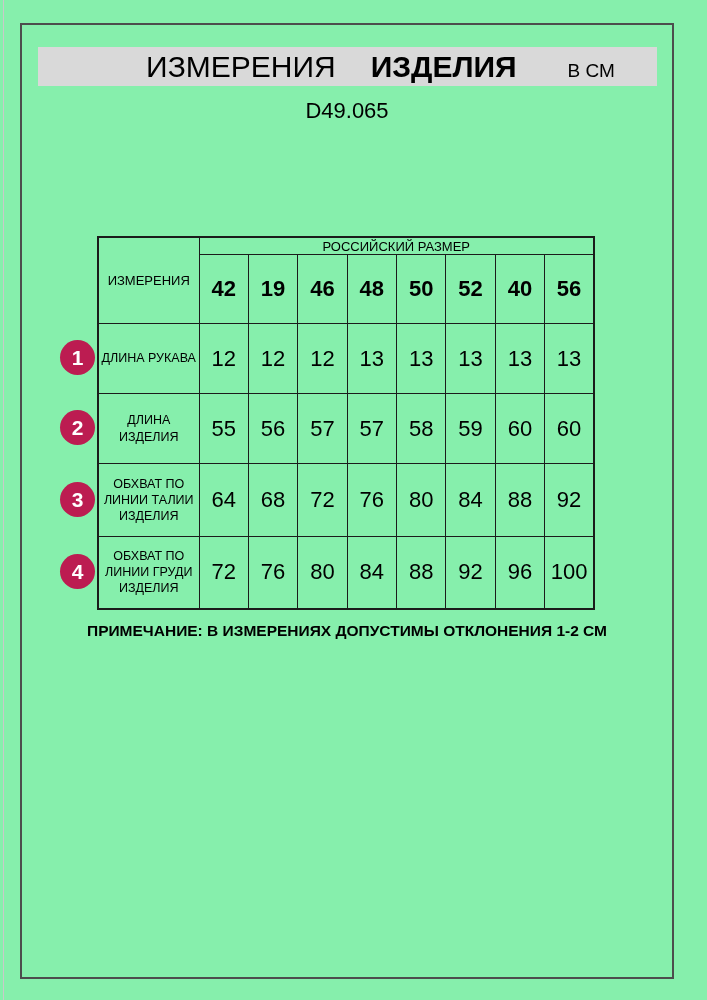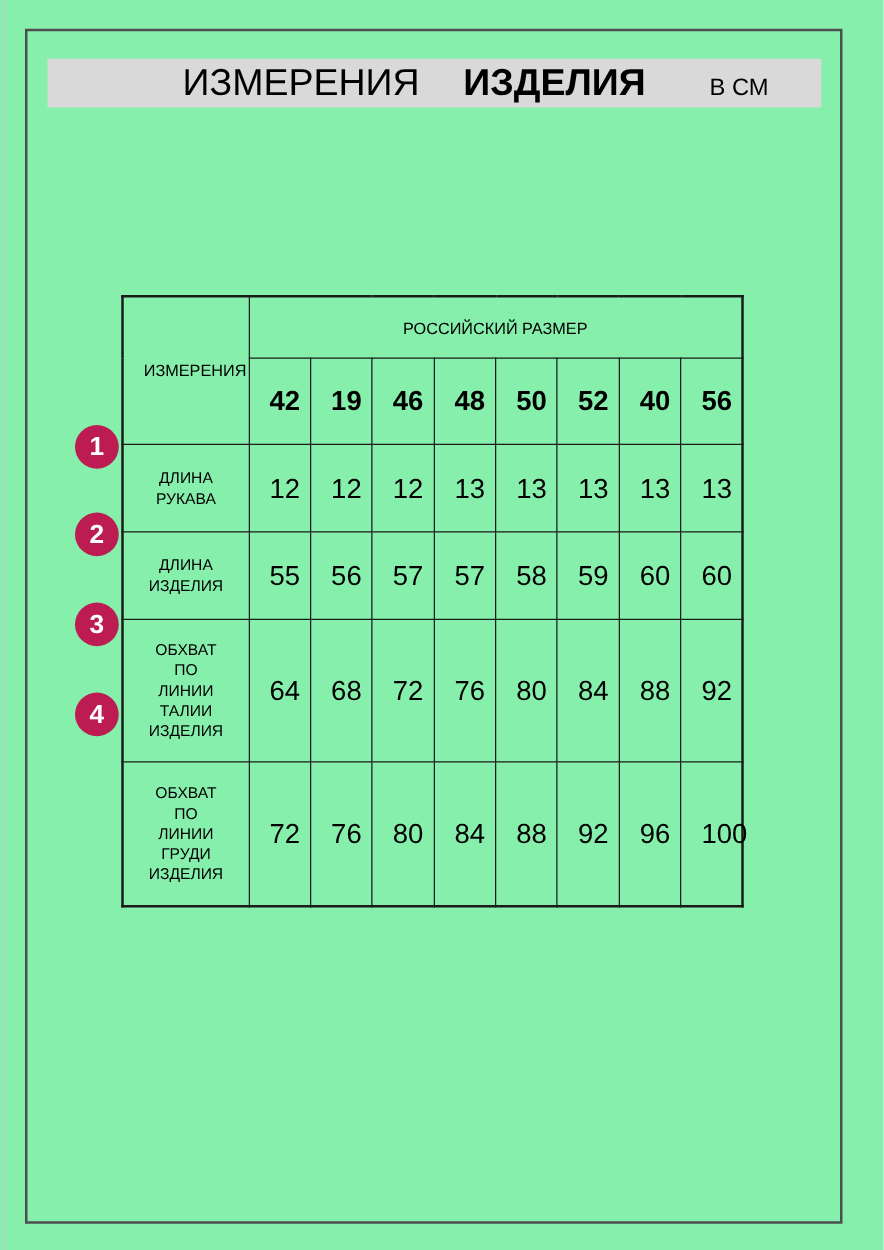--- a/index.html
+++ b/index.html
@@ -78,21 +78,21 @@
     left: 97px; top: 236px;
     border-collapse: collapse;
     table-layout: fixed;
     width: 498px;
     border: 2px solid #1b1b1b;
   }
   .measure-table td {
     border: 1px solid #1b1b1b;
     text-align: center;
     vertical-align: middle;
-    padding: 16px;
+    padding: 0;
   }
   .col-label { width: 101px; }
   .corner-cell {
     font-size: 13px;
     font-weight: 400;
   }
   .group-cell {
     font-size: 13px;
     font-weight: 400;
     height: 16px;
@@ -148,20 +148,21 @@
 
   <div class="left-edge-line"></div>
   <div class="frame"></div>
 
   <div class="title-bar">
     <span class="title-word-1">ИЗМЕРЕНИЯ</span>
     <span class="title-word-2">ИЗДЕЛИЯ</span>
     <span class="title-unit">В СМ</span>
   </div>
 
+  <div class="article">D49.065</div>
 
 
   <table class="measure-table">
     <colgroup>
       <col class="col-label">
       <col>
         <col>
         <col>
         <col>
         <col>
@@ -234,14 +235,15 @@
         <td class="value-cell">100</td>
       </tr>
     </tbody>
   </table>
 
   <div class="badge badge-1">1</div>
   <div class="badge badge-2">2</div>
   <div class="badge badge-3">3</div>
   <div class="badge badge-4">4</div>
 
+  <div class="note">ПРИМЕЧАНИЕ: В ИЗМЕРЕНИЯХ ДОПУСТИМЫ ОТКЛОНЕНИЯ 1-2 СМ</div>
 
 </div>
 
 </body></html>

